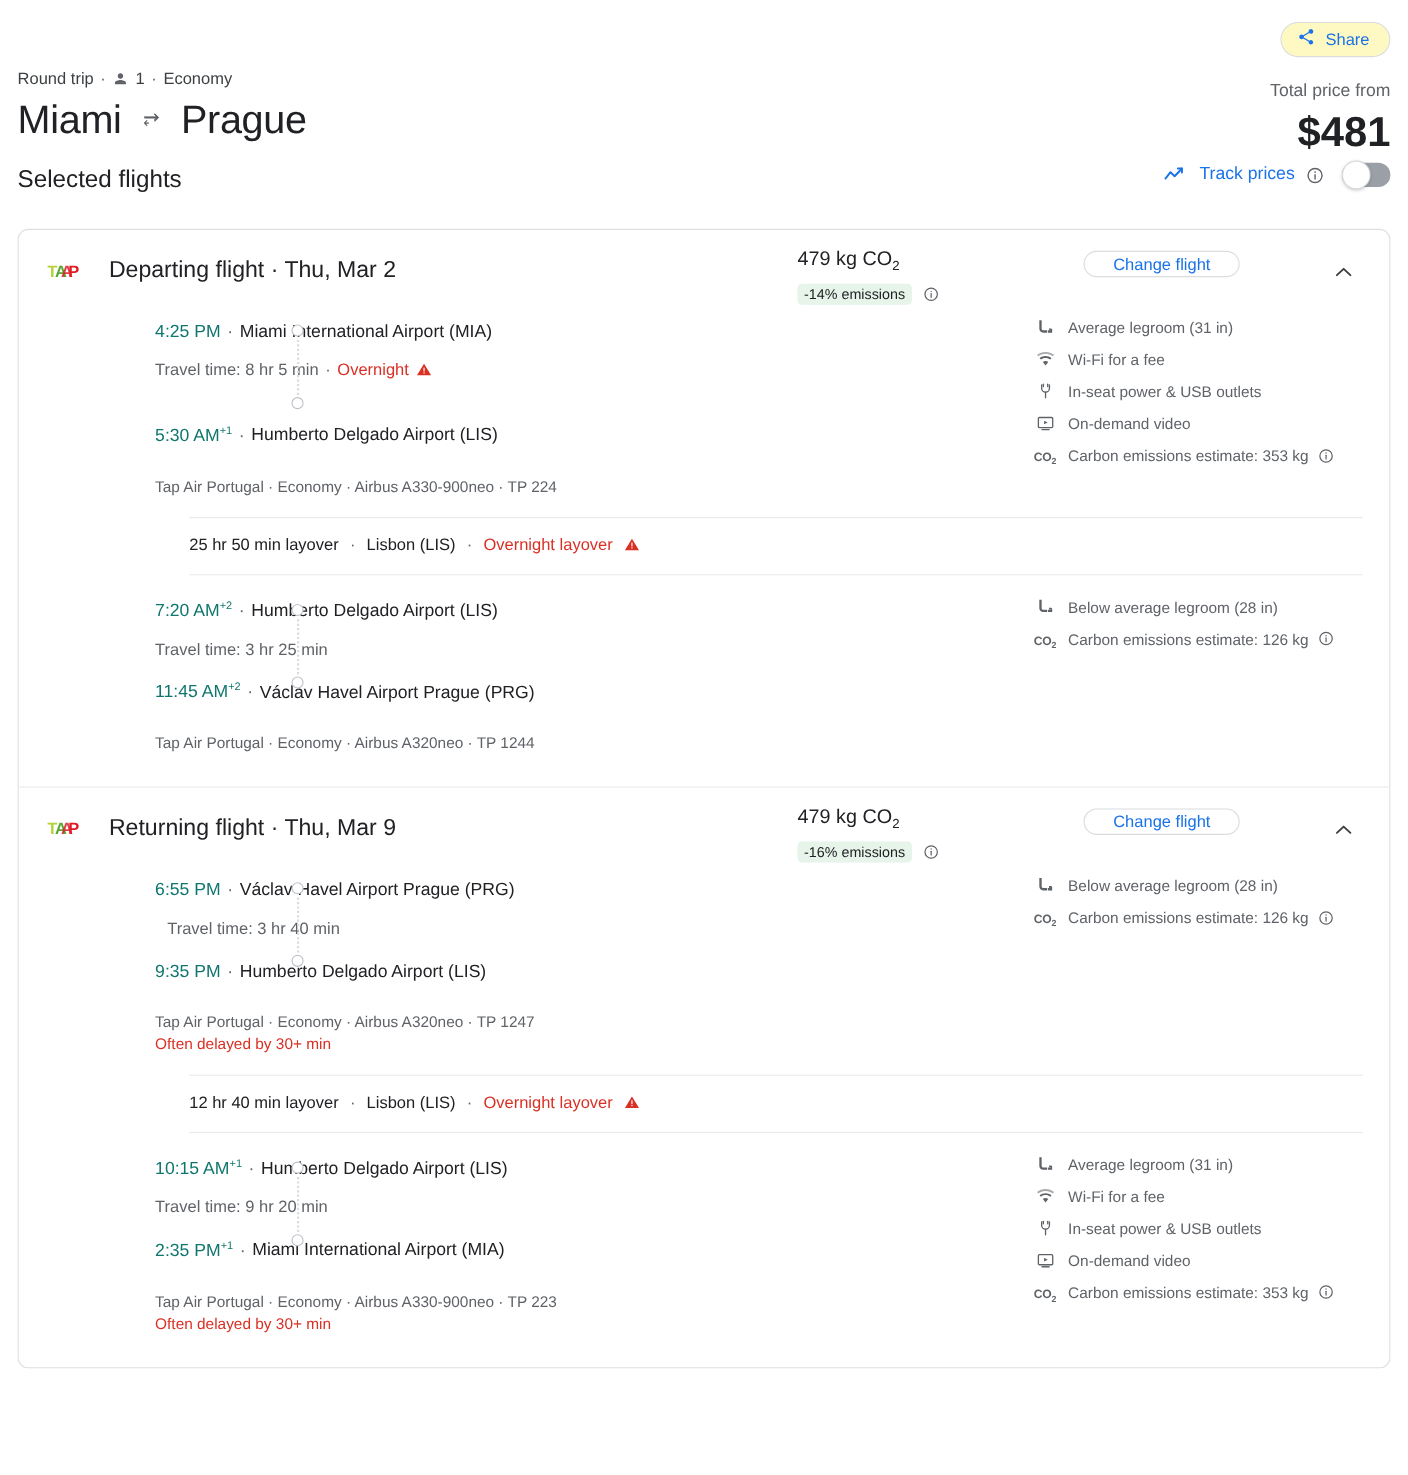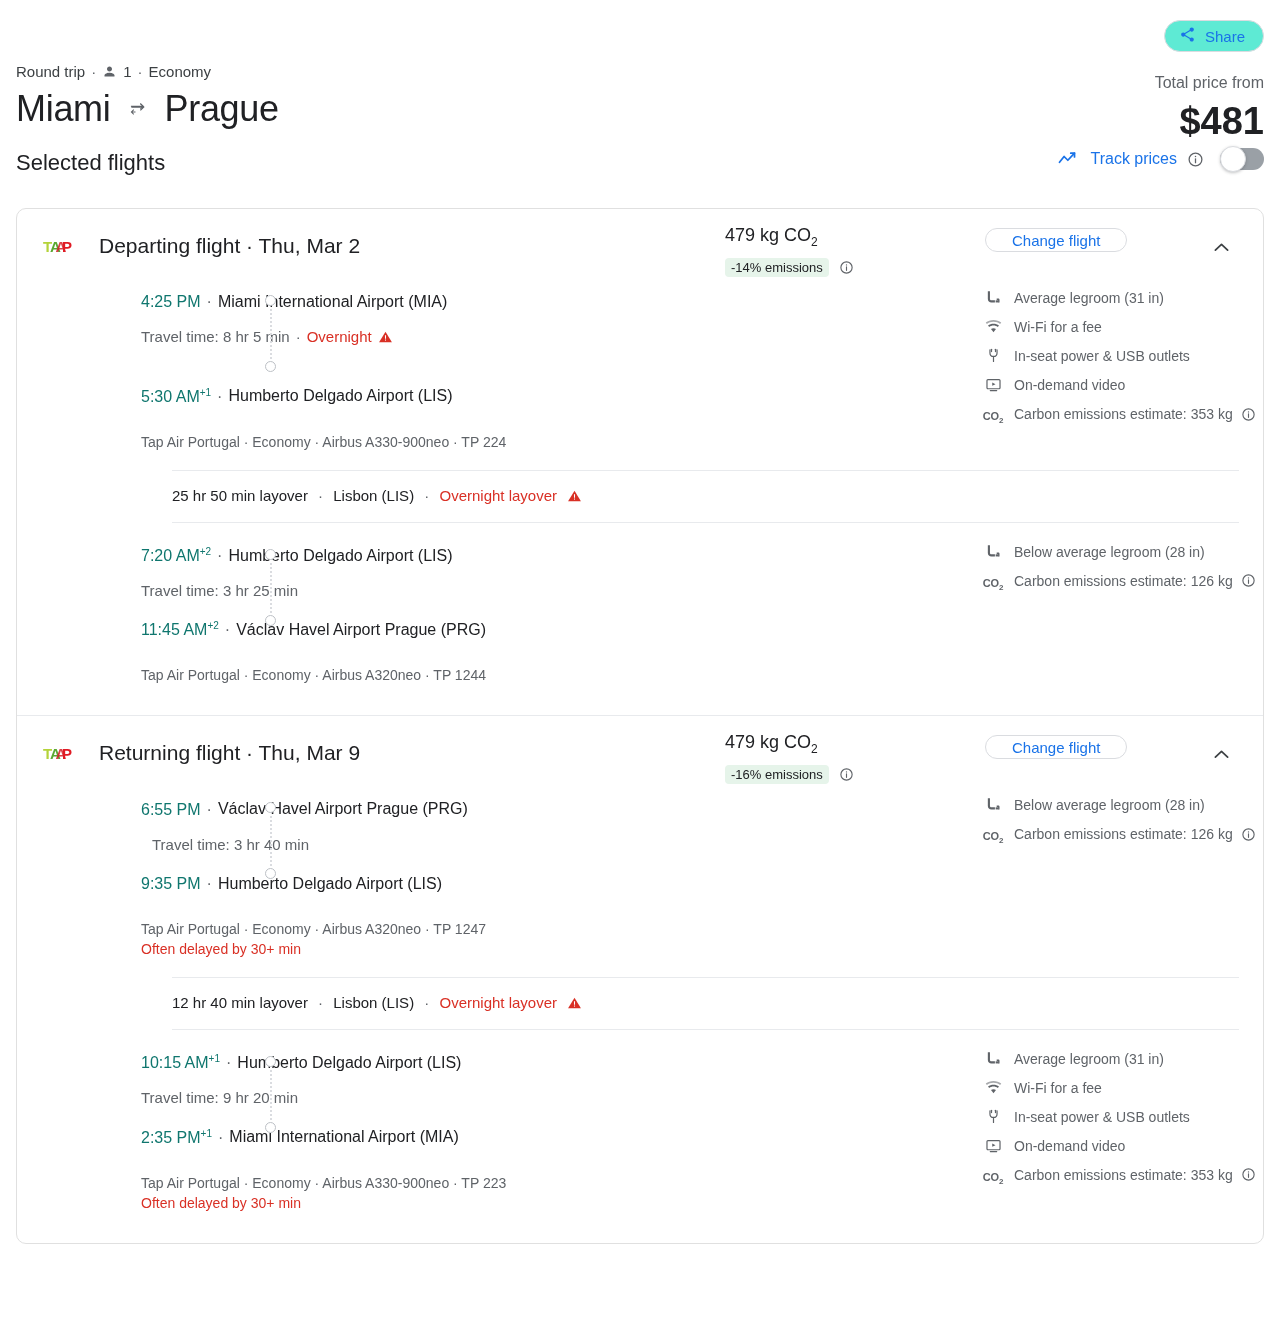--- a/index.html
+++ b/index.html
@@ -13,21 +13,21 @@
   }
   .page { width: 1280px; position: relative; padding: 0 16px; }
 
   
   .header-row { position: relative; height: 150px; }
   .share-btn {
     position: absolute; top: 20px; right: 0;
     display: inline-flex; align-items: center; gap: 9px;
     height: 32px; padding: 0 18px 0 14px;
     border: 1px solid #dadce0; border-radius: 16px;
-    background: #5eead4; cursor: pointer;
+    background: #fef9c3; cursor: pointer;
   }
   .share-btn .label { color: #1a73e8; font-size: 15px; font-weight: 500; }
   .trip-meta {
     position: absolute; left: 0; top: 63px;
     display: flex; align-items: center; gap: 6px;
     font-size: 15px; color: #3c4043;
   }
   .trip-meta .dot { color: #5f6368; }
   .route-title {
     position: absolute; left: 0; top: 86px;
@@ -133,21 +133,21 @@
   .warn-text { color: #d93025; }
   .warn-tri {
     display: inline-block; vertical-align: -2px; margin-left: 6px;
   }
   .seg-meta { font-size: 14px; color: #5f6368; line-height: 20px; }
   .seg-delay { font-size: 14px; color: #d93025; line-height: 20px; }
 
   .amenities { position: absolute; left: 800px; top: 0; width: 330px; }
   .amenity {
     display: flex; align-items: flex-start; gap: 12px;
-    font-size: 14px; color: #5f6368; line-height: 22px; margin-bottom: 7px; margin-left: 43px;
+    font-size: 14px; color: #5f6368; line-height: 22px; margin-bottom: 7px;
   }
   .amenity .am-icon { width: 18px; flex: 0 0 18px; display: flex; justify-content: center; padding-top: 2px; }
   .amenity .am-text { display: flex; align-items: center; gap: 8px; }
 
   .layover-row {
     margin: 0 24px 0 155px; padding: 16px 0;
     border-top: 1px solid #e8eaed; border-bottom: 1px solid #e8eaed;
     font-size: 15px; color: #202124;
   }
 

